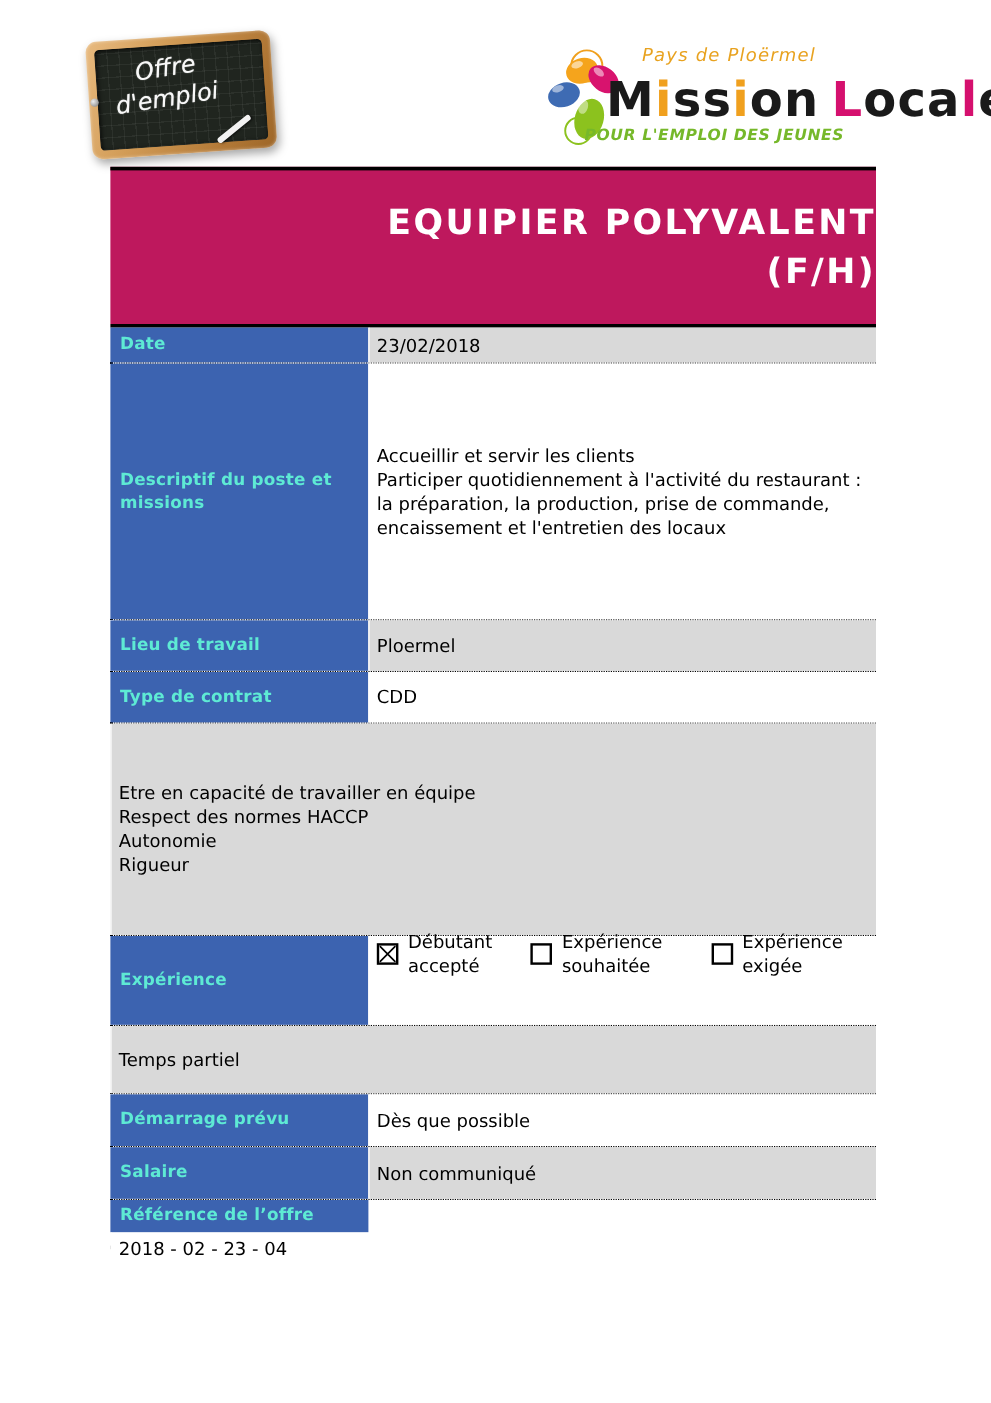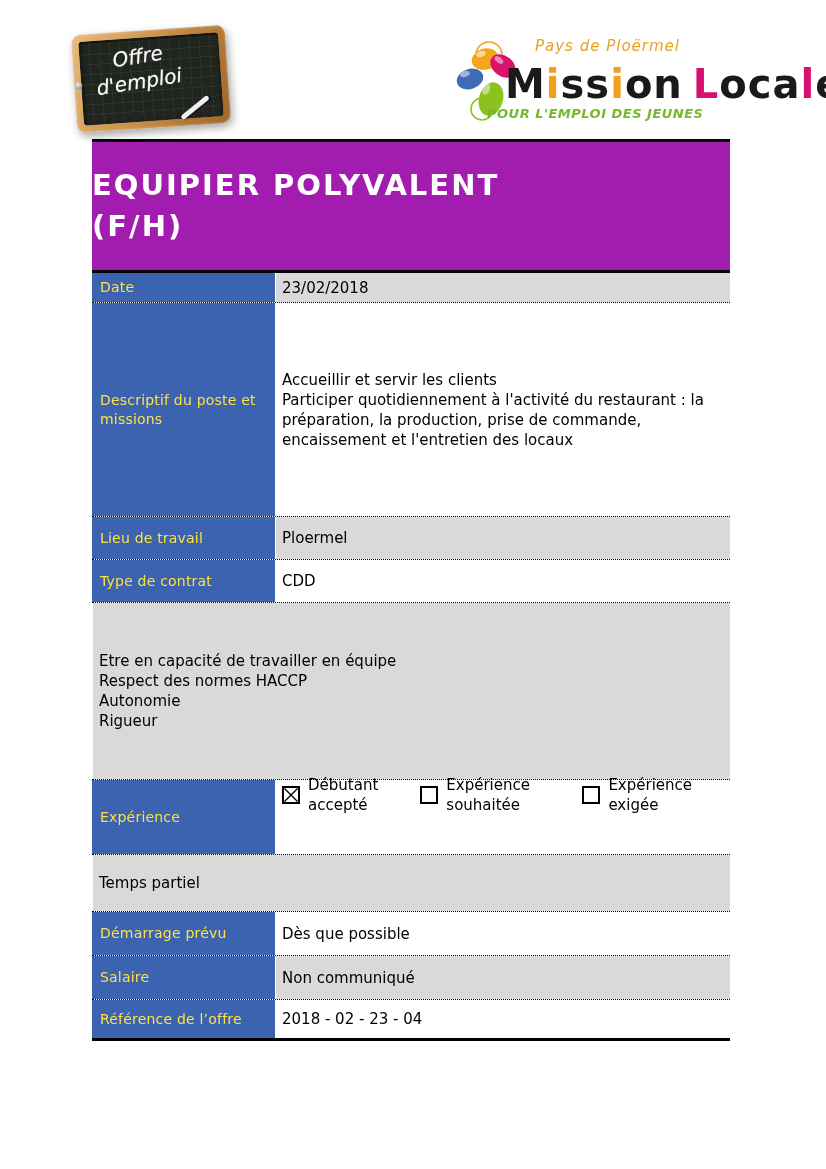--- a/index.html
+++ b/index.html
@@ -53,29 +53,29 @@
   .logo .seg-orange{color:#F0A01E;}
   .logo .seg-magenta{color:#D5106E;}
   .logo .tagline{
     position:absolute;left:32px;top:70px;font-size:13px;font-style:italic;font-weight:bold;
     color:#76B82A;letter-spacing:.5px;white-space:nowrap;
   }
   
   .doc-table{position:absolute;left:92px;top:139px;width:638px;}
   .doc-header{
     border-top:3px solid #000;
-    background:#a21caf;height:128px;color:#fff;font-weight:bold;
+    background:#be185d;height:128px;color:#fff;font-weight:bold;
     font-size:29px;letter-spacing:2px;line-height:41px;
-    display:flex;flex-direction:column;align-items:flex-start;justify-content:center;text-align:center;
+    display:flex;flex-direction:column;align-items:flex-end;justify-content:center;text-align:center;
   }
   .rows{border-top:3px solid #000;border-bottom:3px solid #000;}
   .trow{display:flex;border-bottom:1px dotted #000;}
-  .trow:last-child{border-bottom:none;}
+  .trow:last-child{border-bottom:none;flex-direction:column;}
   .cell-label{
-    width:183px;box-sizing:border-box;background:#3C63B0;color:#fde047;font-weight:normal;
+    width:215px;box-sizing:border-box;background:#3C63B0;color:#5eead4;font-weight:bold;
     font-size:14px;line-height:19px;letter-spacing:.2px;
     display:flex;align-items:center;padding:4px 8px;white-space:pre-line;
   }
   .cell-value{
     flex:1;box-sizing:border-box;display:flex;align-items:center;background:#fff;
     font-size:15px;line-height:20px;padding:4px 6px;border-left:1px solid #fff;
     white-space:pre-line;
   }
   .shade .cell-value{background:#D9D9D9;}
   .h-date{height:29px;}

